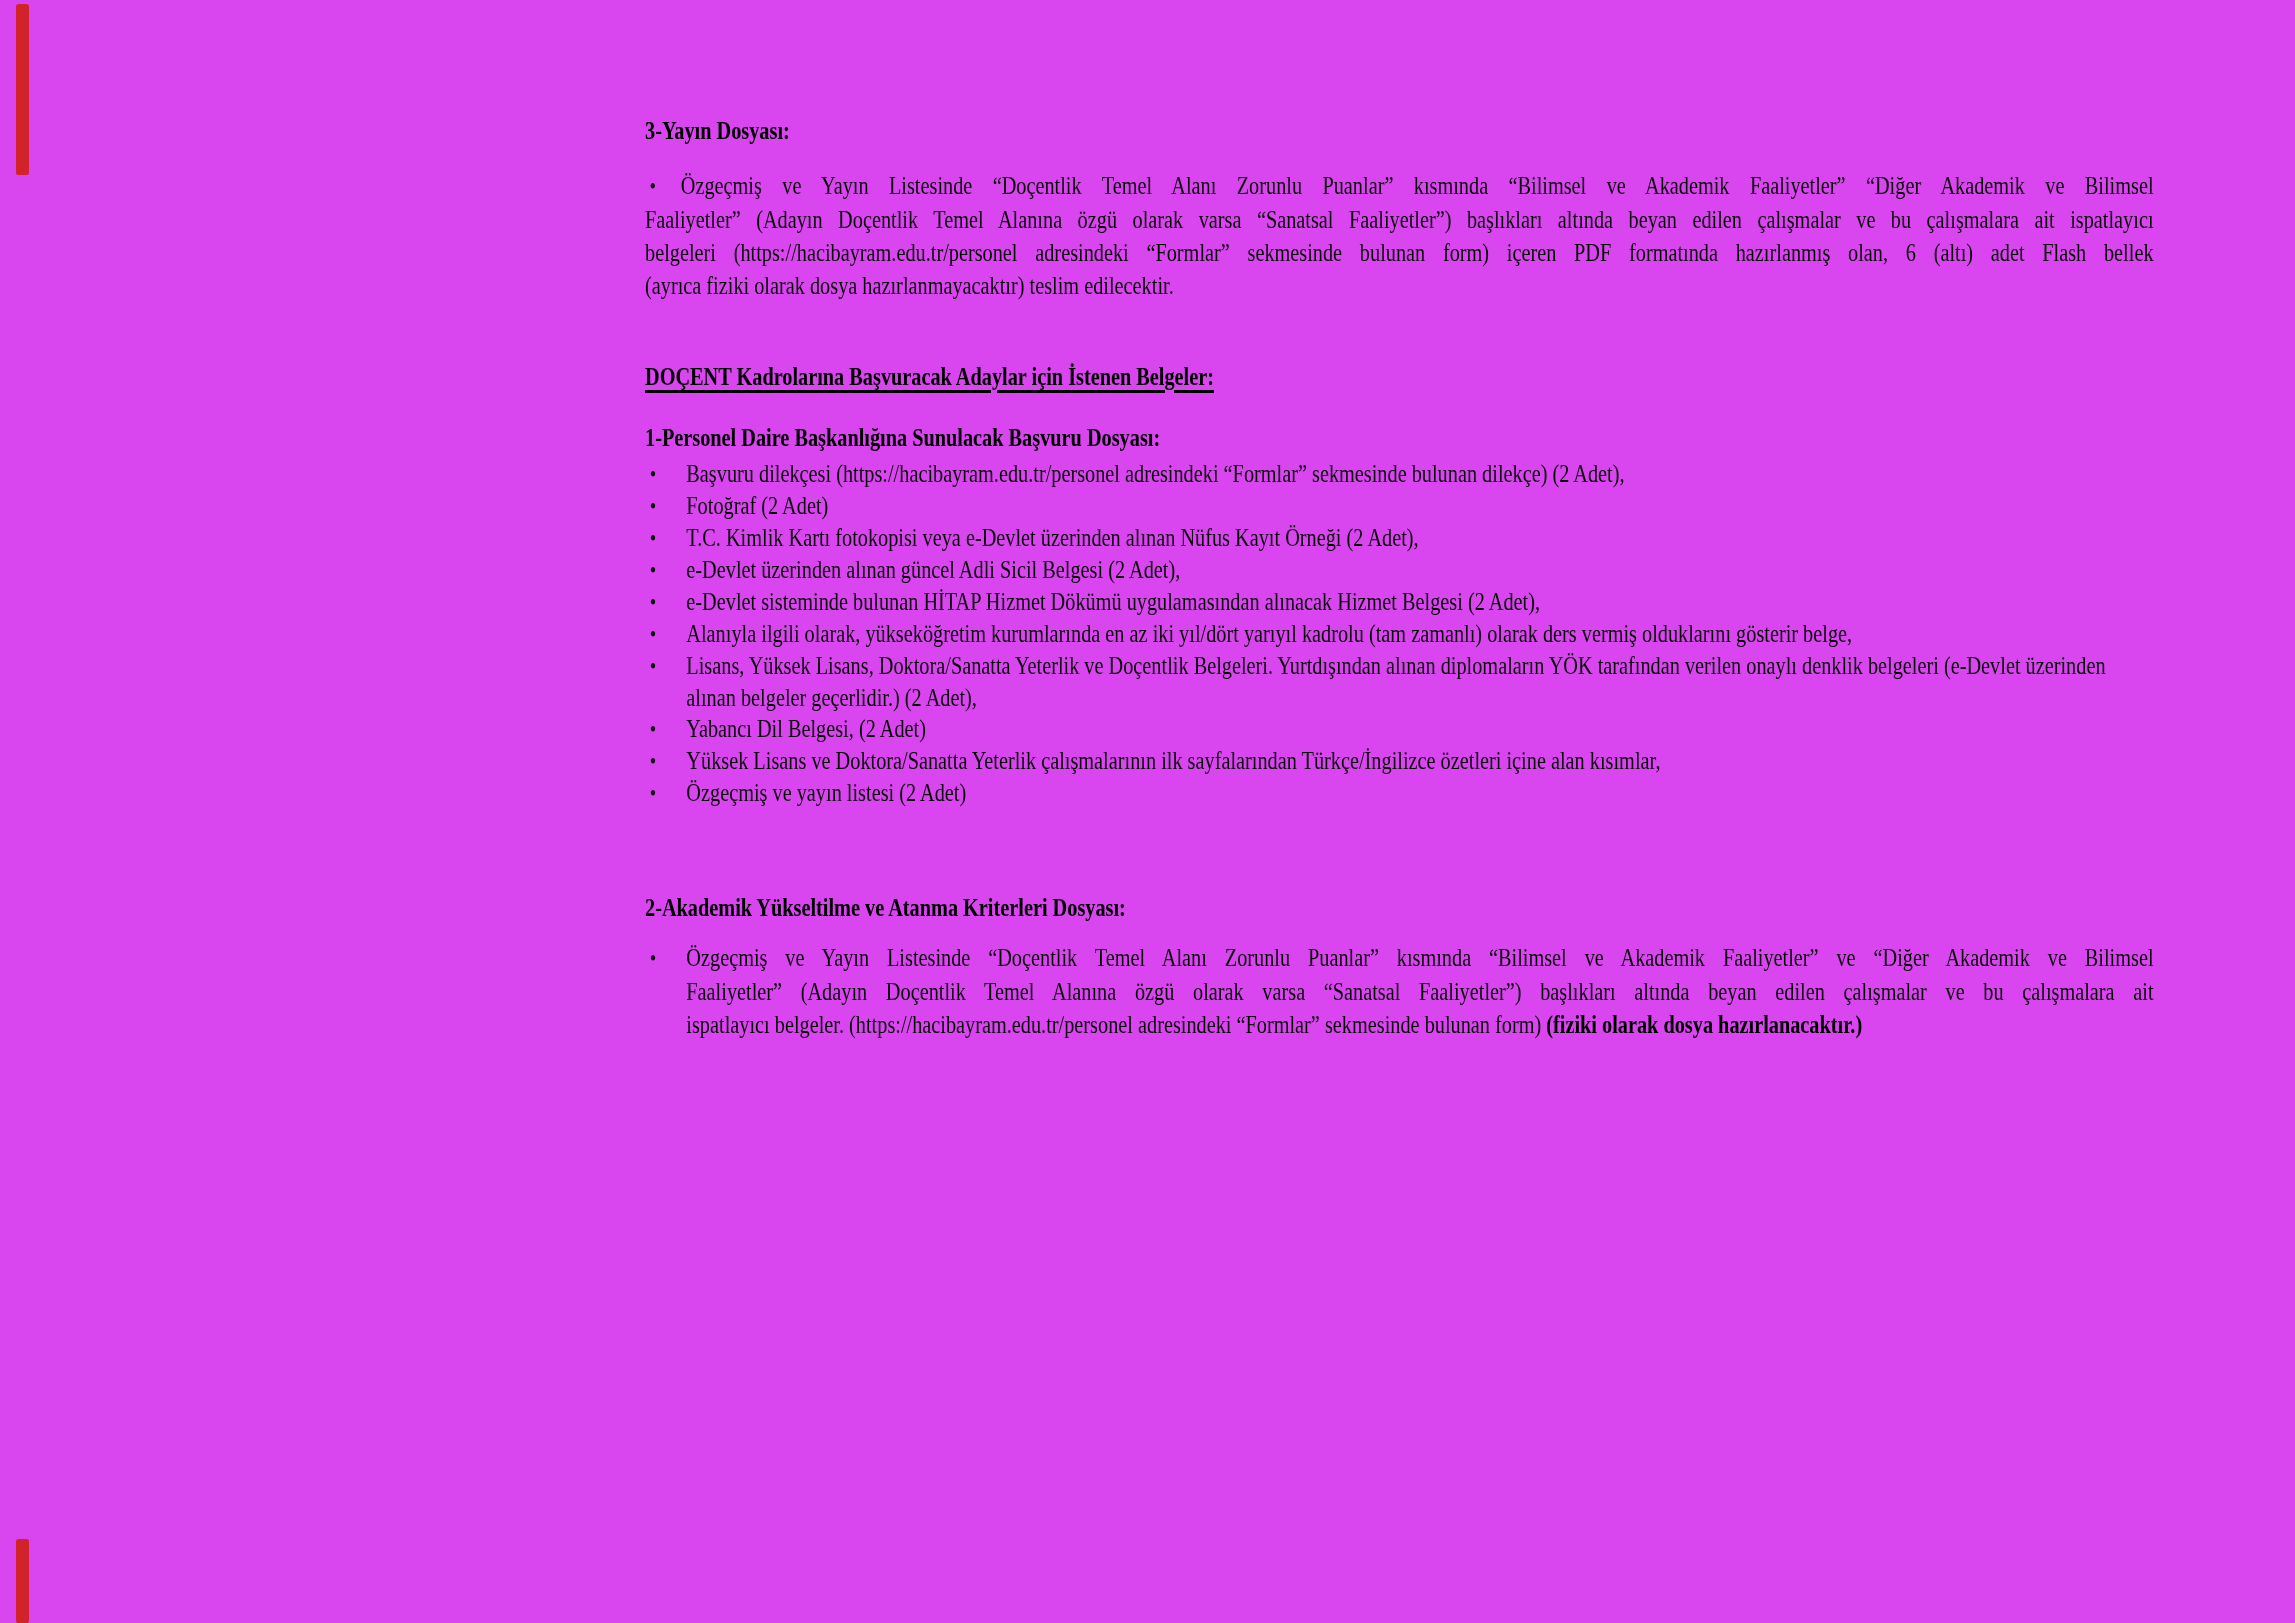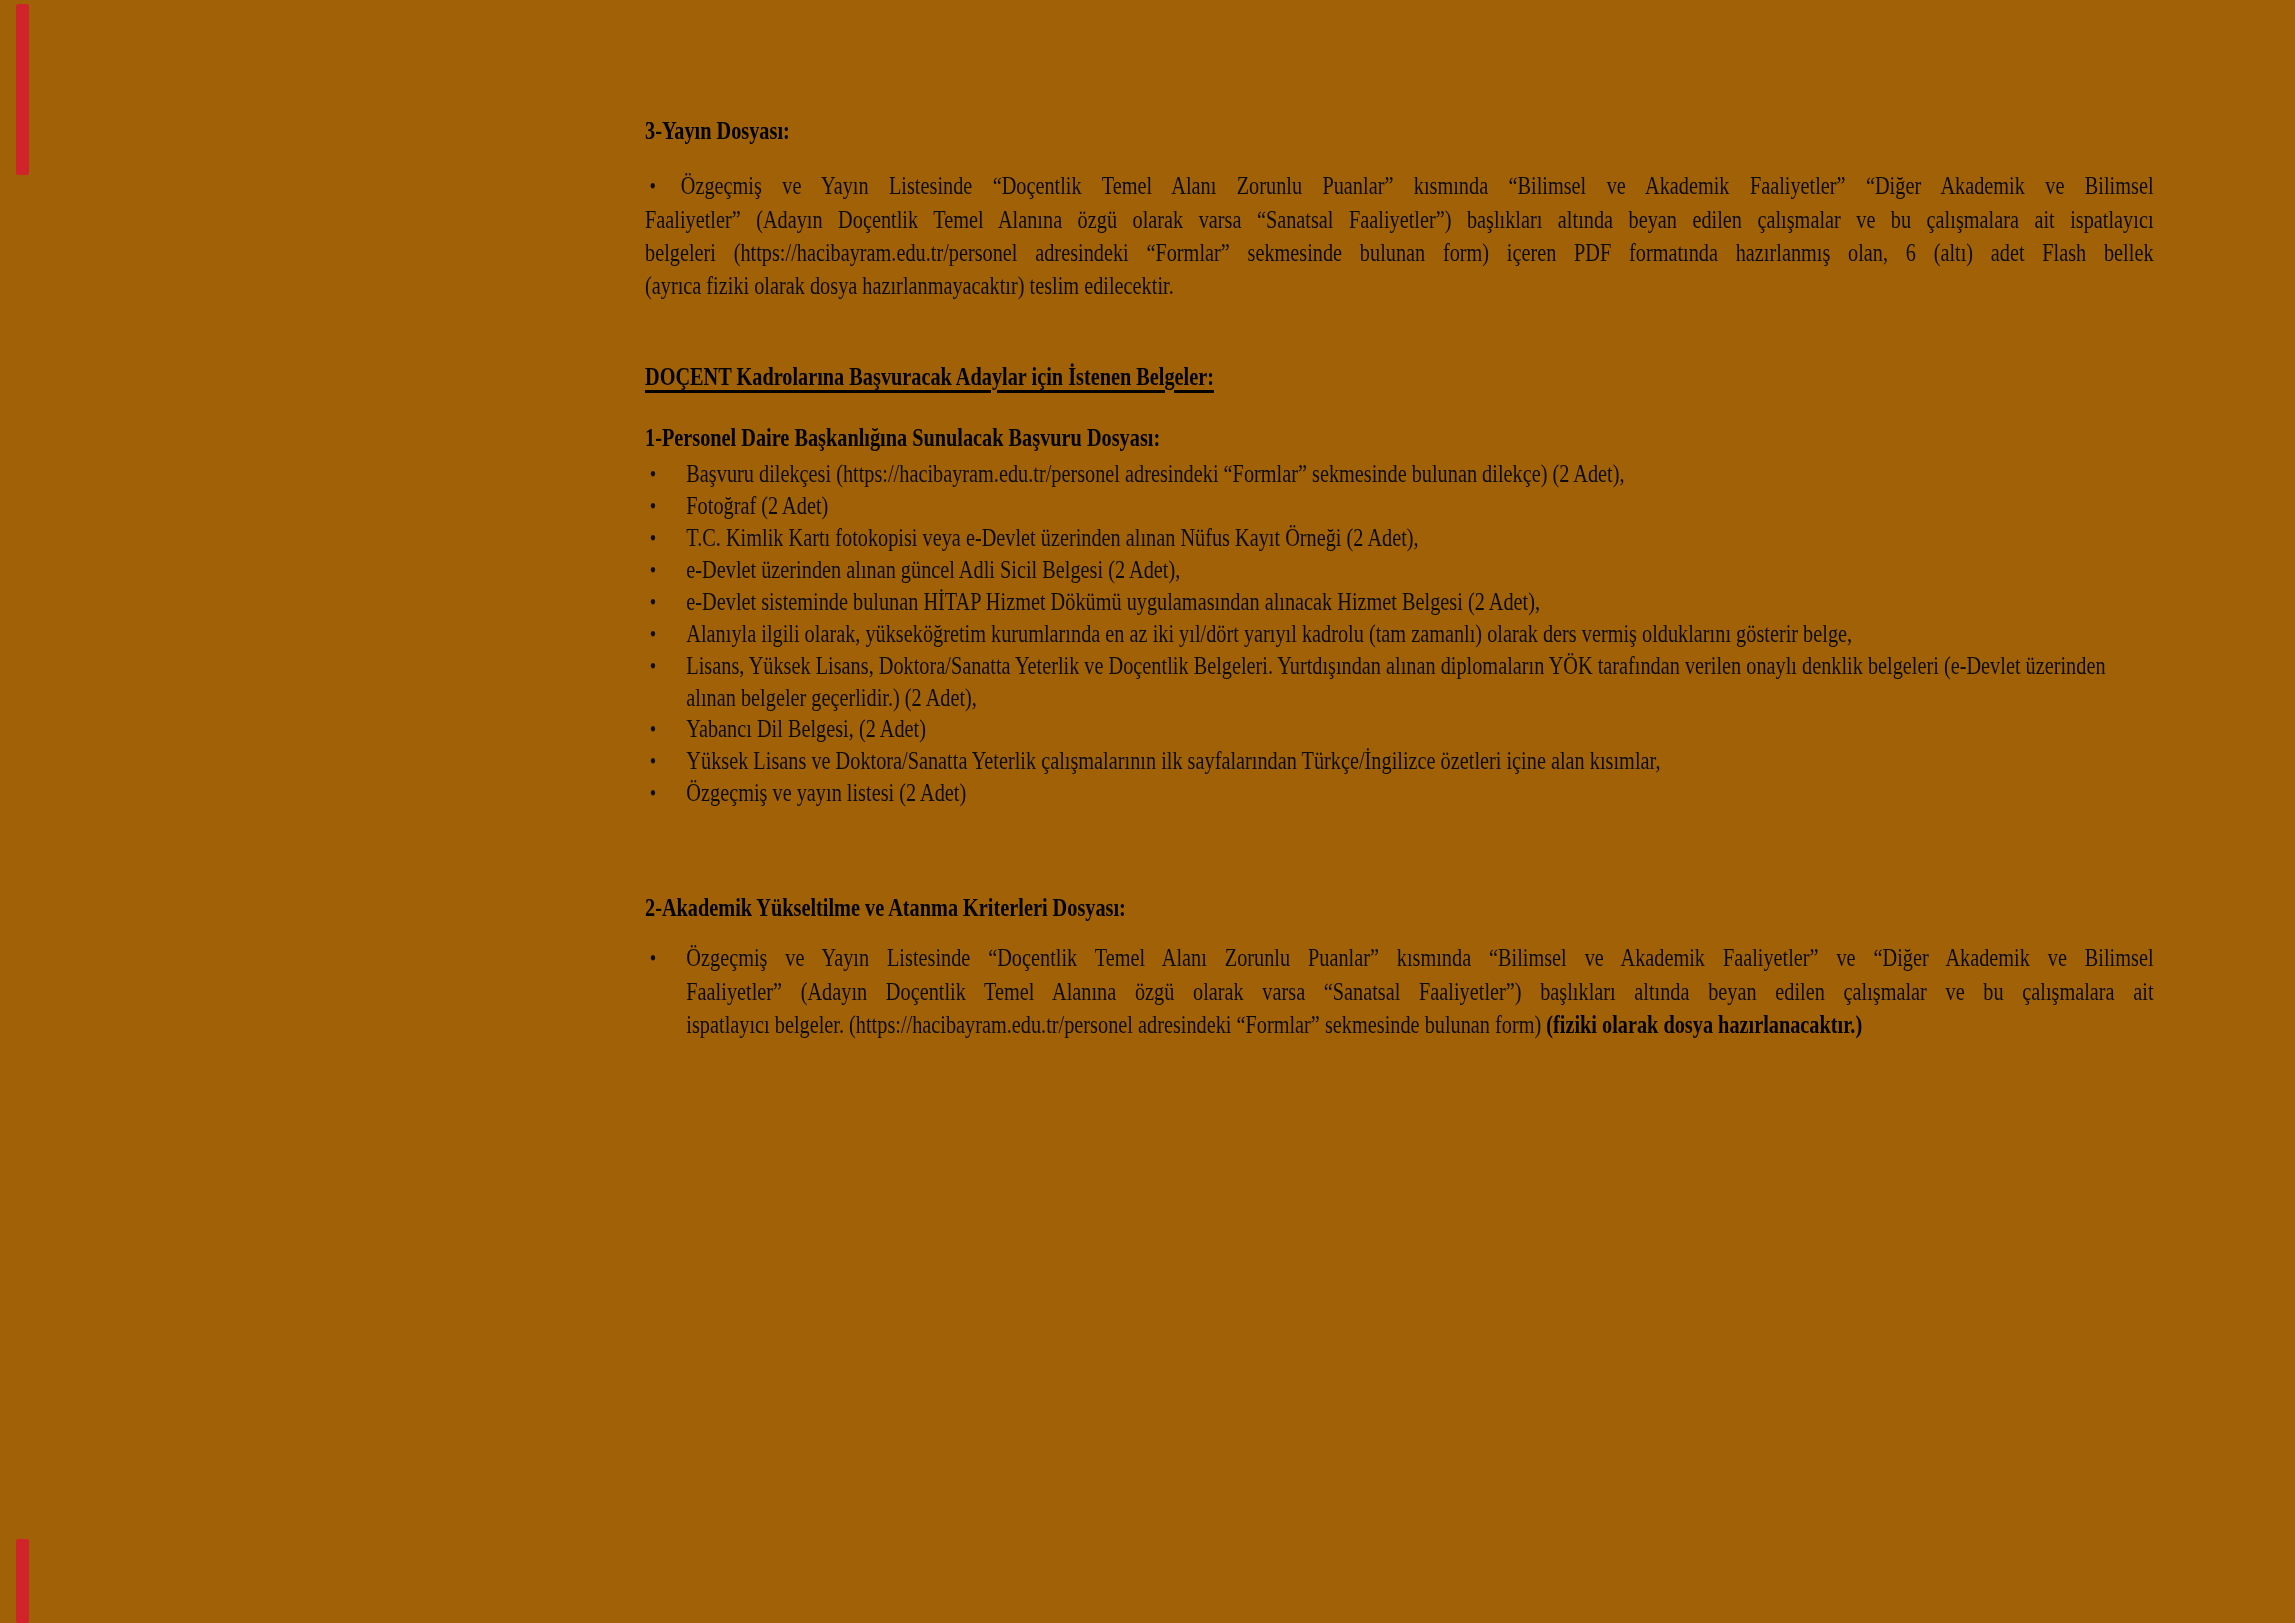--- a/index.html
+++ b/index.html
@@ -2,21 +2,21 @@
 <html lang="tr" style="font-size:10.5px"><head>
 <meta charset="utf-8">
 <style>
   html,body{margin:0;padding:0;}
   body{
     width:2295px;height:1623px;background:#ffffff;overflow:hidden;
     font-family:"Liberation Serif","DejaVu Serif",serif;
     color:#0b0b0b;
     -webkit-font-smoothing:antialiased;
   }
-  .page{position:relative;width:2295px;height:1623px;background:#a16207;}
+  .page{position:relative;width:2295px;height:1623px;background:#d946ef;}
 
   
   .edge-mark{position:absolute;left:15.7px;width:13.7px;background:#d1232a;border-radius:2.6px;}
   .edge-mark.top{top:3.9px;height:171px;}
   .edge-mark.bottom{top:1539px;height:84px;}
 
   
   .content{
     position:absolute;left:645px;top:0;width:1934px;height:1623px;
     transform:scaleX(0.78);transform-origin:0 0;

